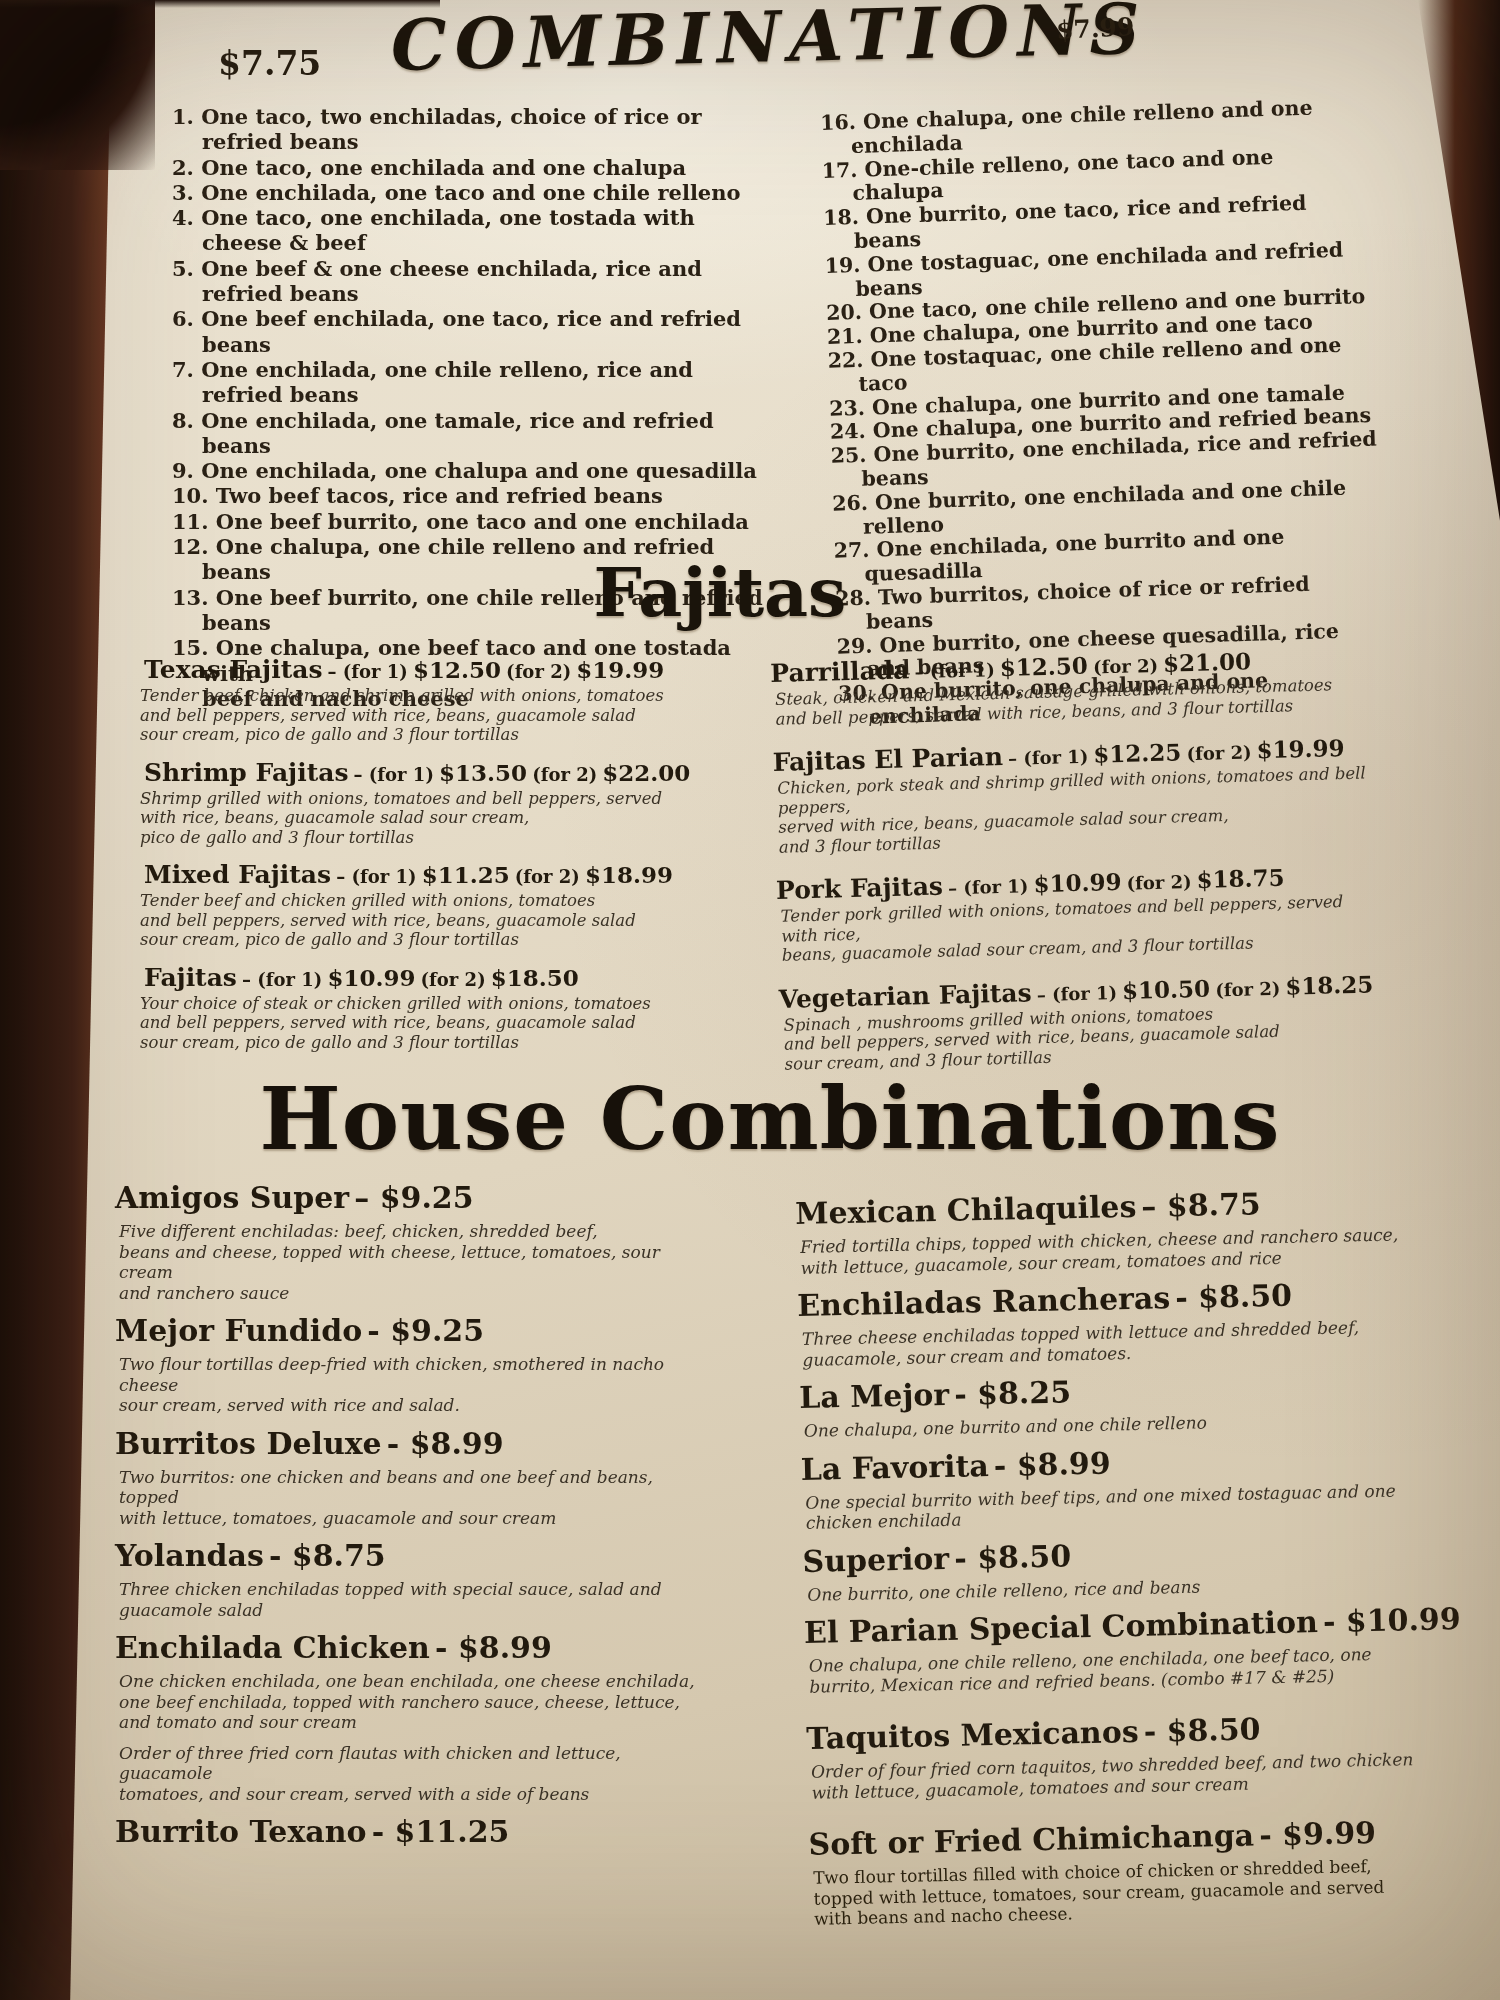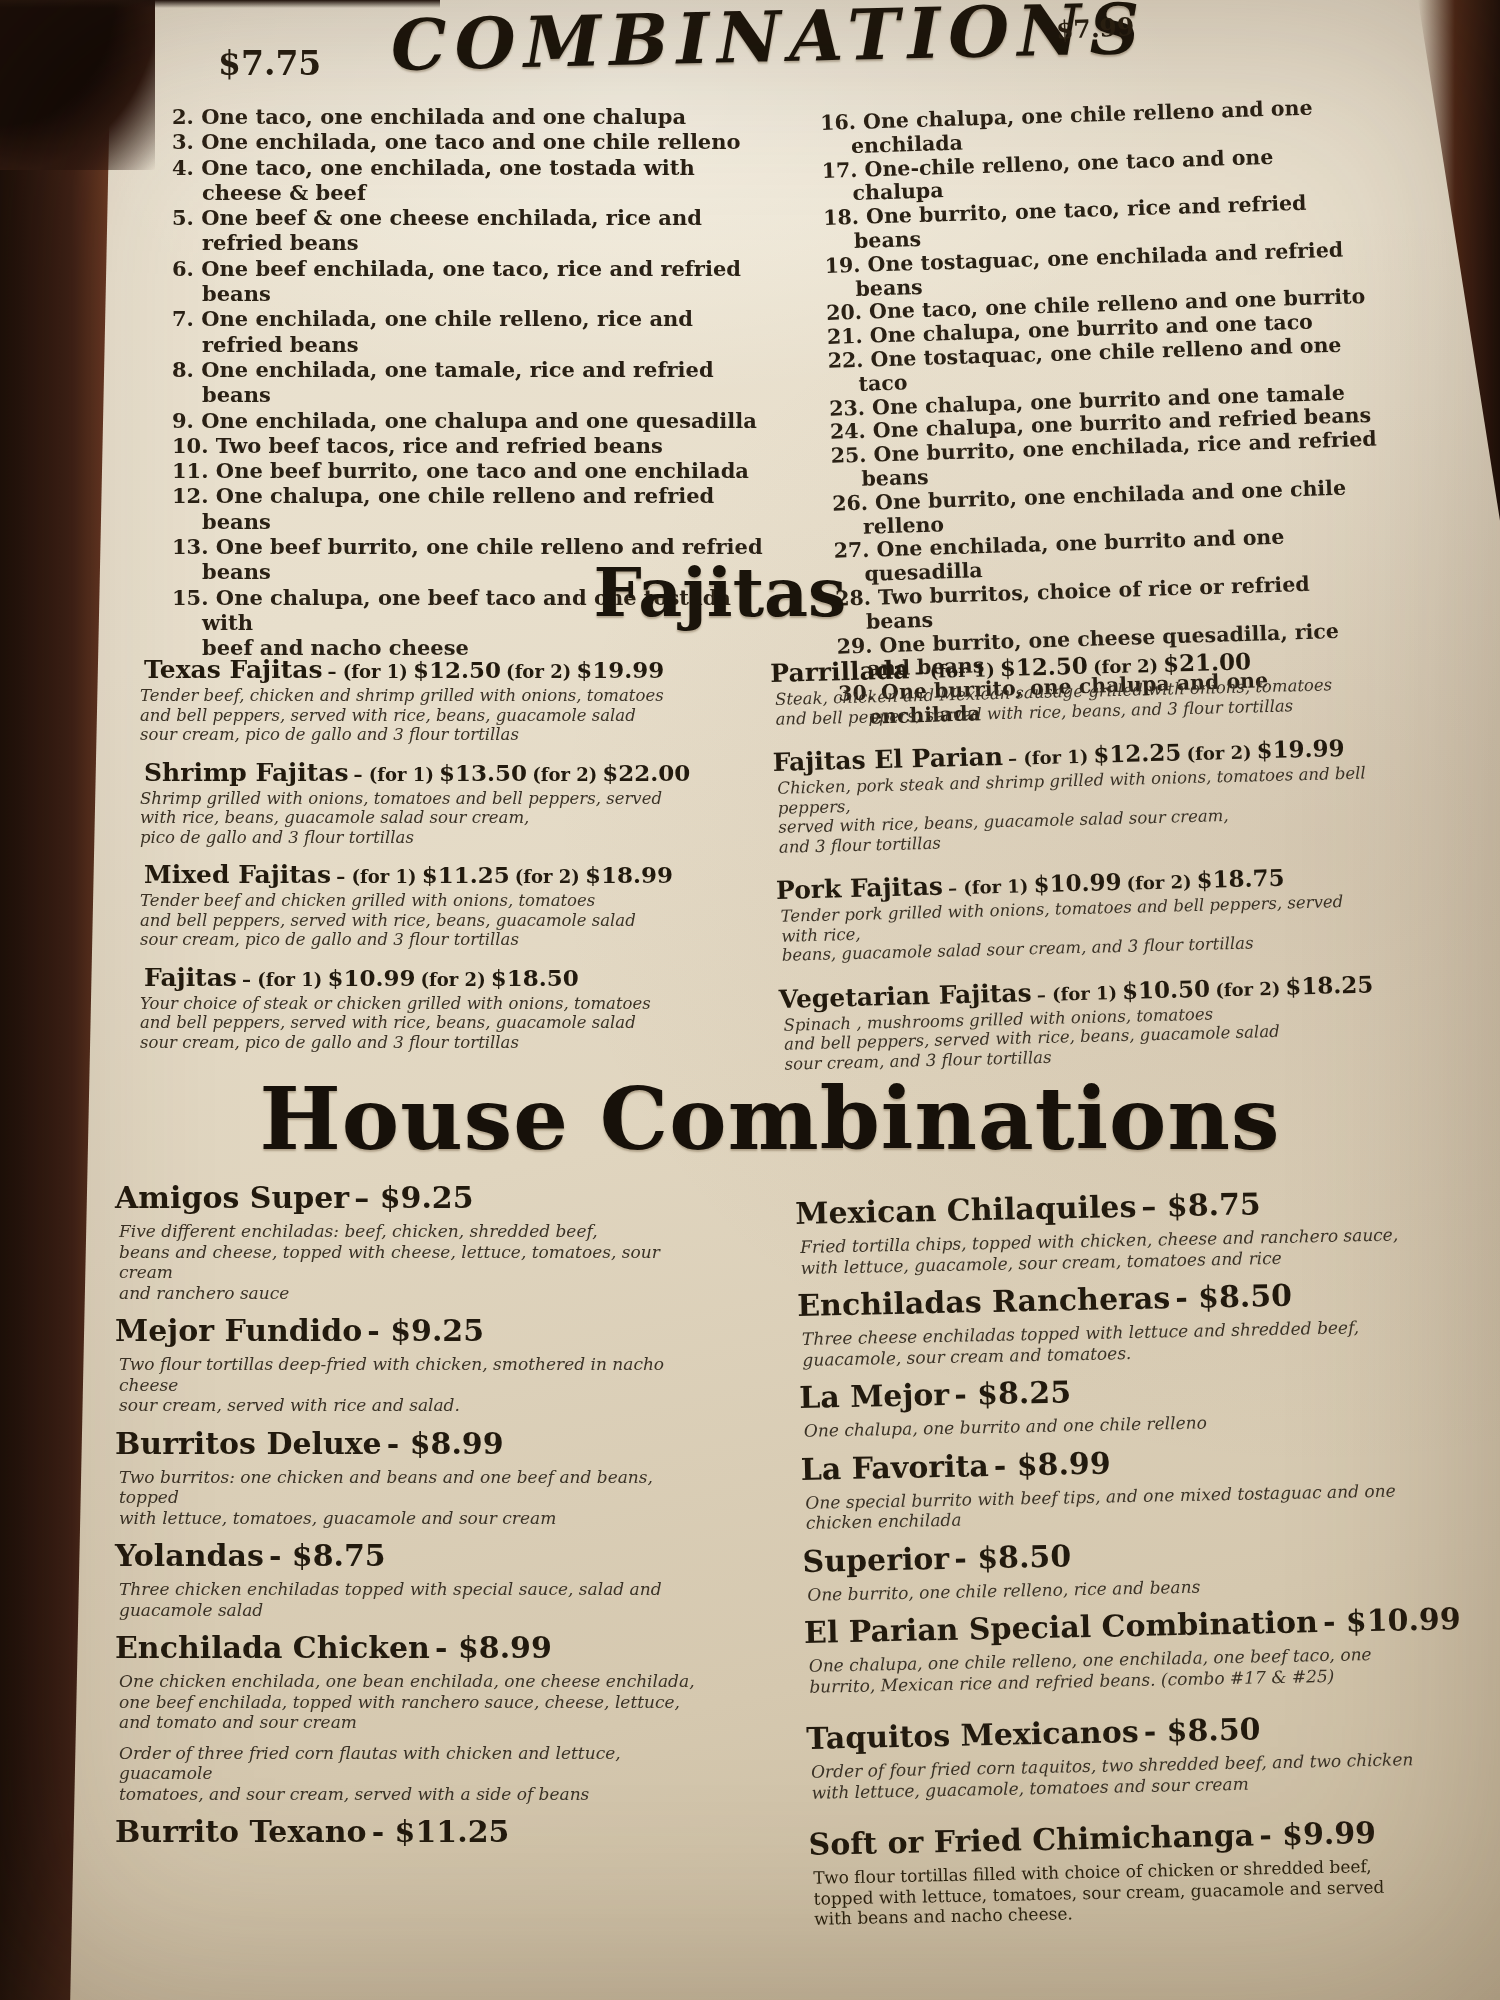--- a/index.html
+++ b/index.html
@@ -70,20 +70,21 @@
   <div class="edge-left"></div>
   <div class="corner-tl"></div>
   <div class="top-sliver"></div>
   <div class="edge-right"></div>
 
   <div class="price price-left">$7.75</div>
   <h1 class="title-combos">COMBINATIONS</h1>
   <div class="price price-right">$7.99</div>
 
   <ul class="combo-col combo-left">
+    <li>1. One taco, two enchiladas, choice of rice or refried beans</li>
     <li>2. One taco, one enchilada and one chalupa</li>
     <li>3. One enchilada, one taco and one chile relleno</li>
     <li>4. One taco, one enchilada, one tostada with cheese &amp; beef</li>
     <li>5. One beef &amp; one cheese enchilada, rice and refried beans</li>
     <li>6. One beef enchilada, one taco, rice and refried beans</li>
     <li>7. One enchilada, one chile relleno, rice and refried beans</li>
     <li>8. One enchilada, one tamale, rice and refried beans</li>
     <li>9. One enchilada, one chalupa and one quesadilla</li>
     <li>10. Two beef tacos, rice and refried beans</li>
     <li>11. One beef burrito, one taco and one enchilada</li>

